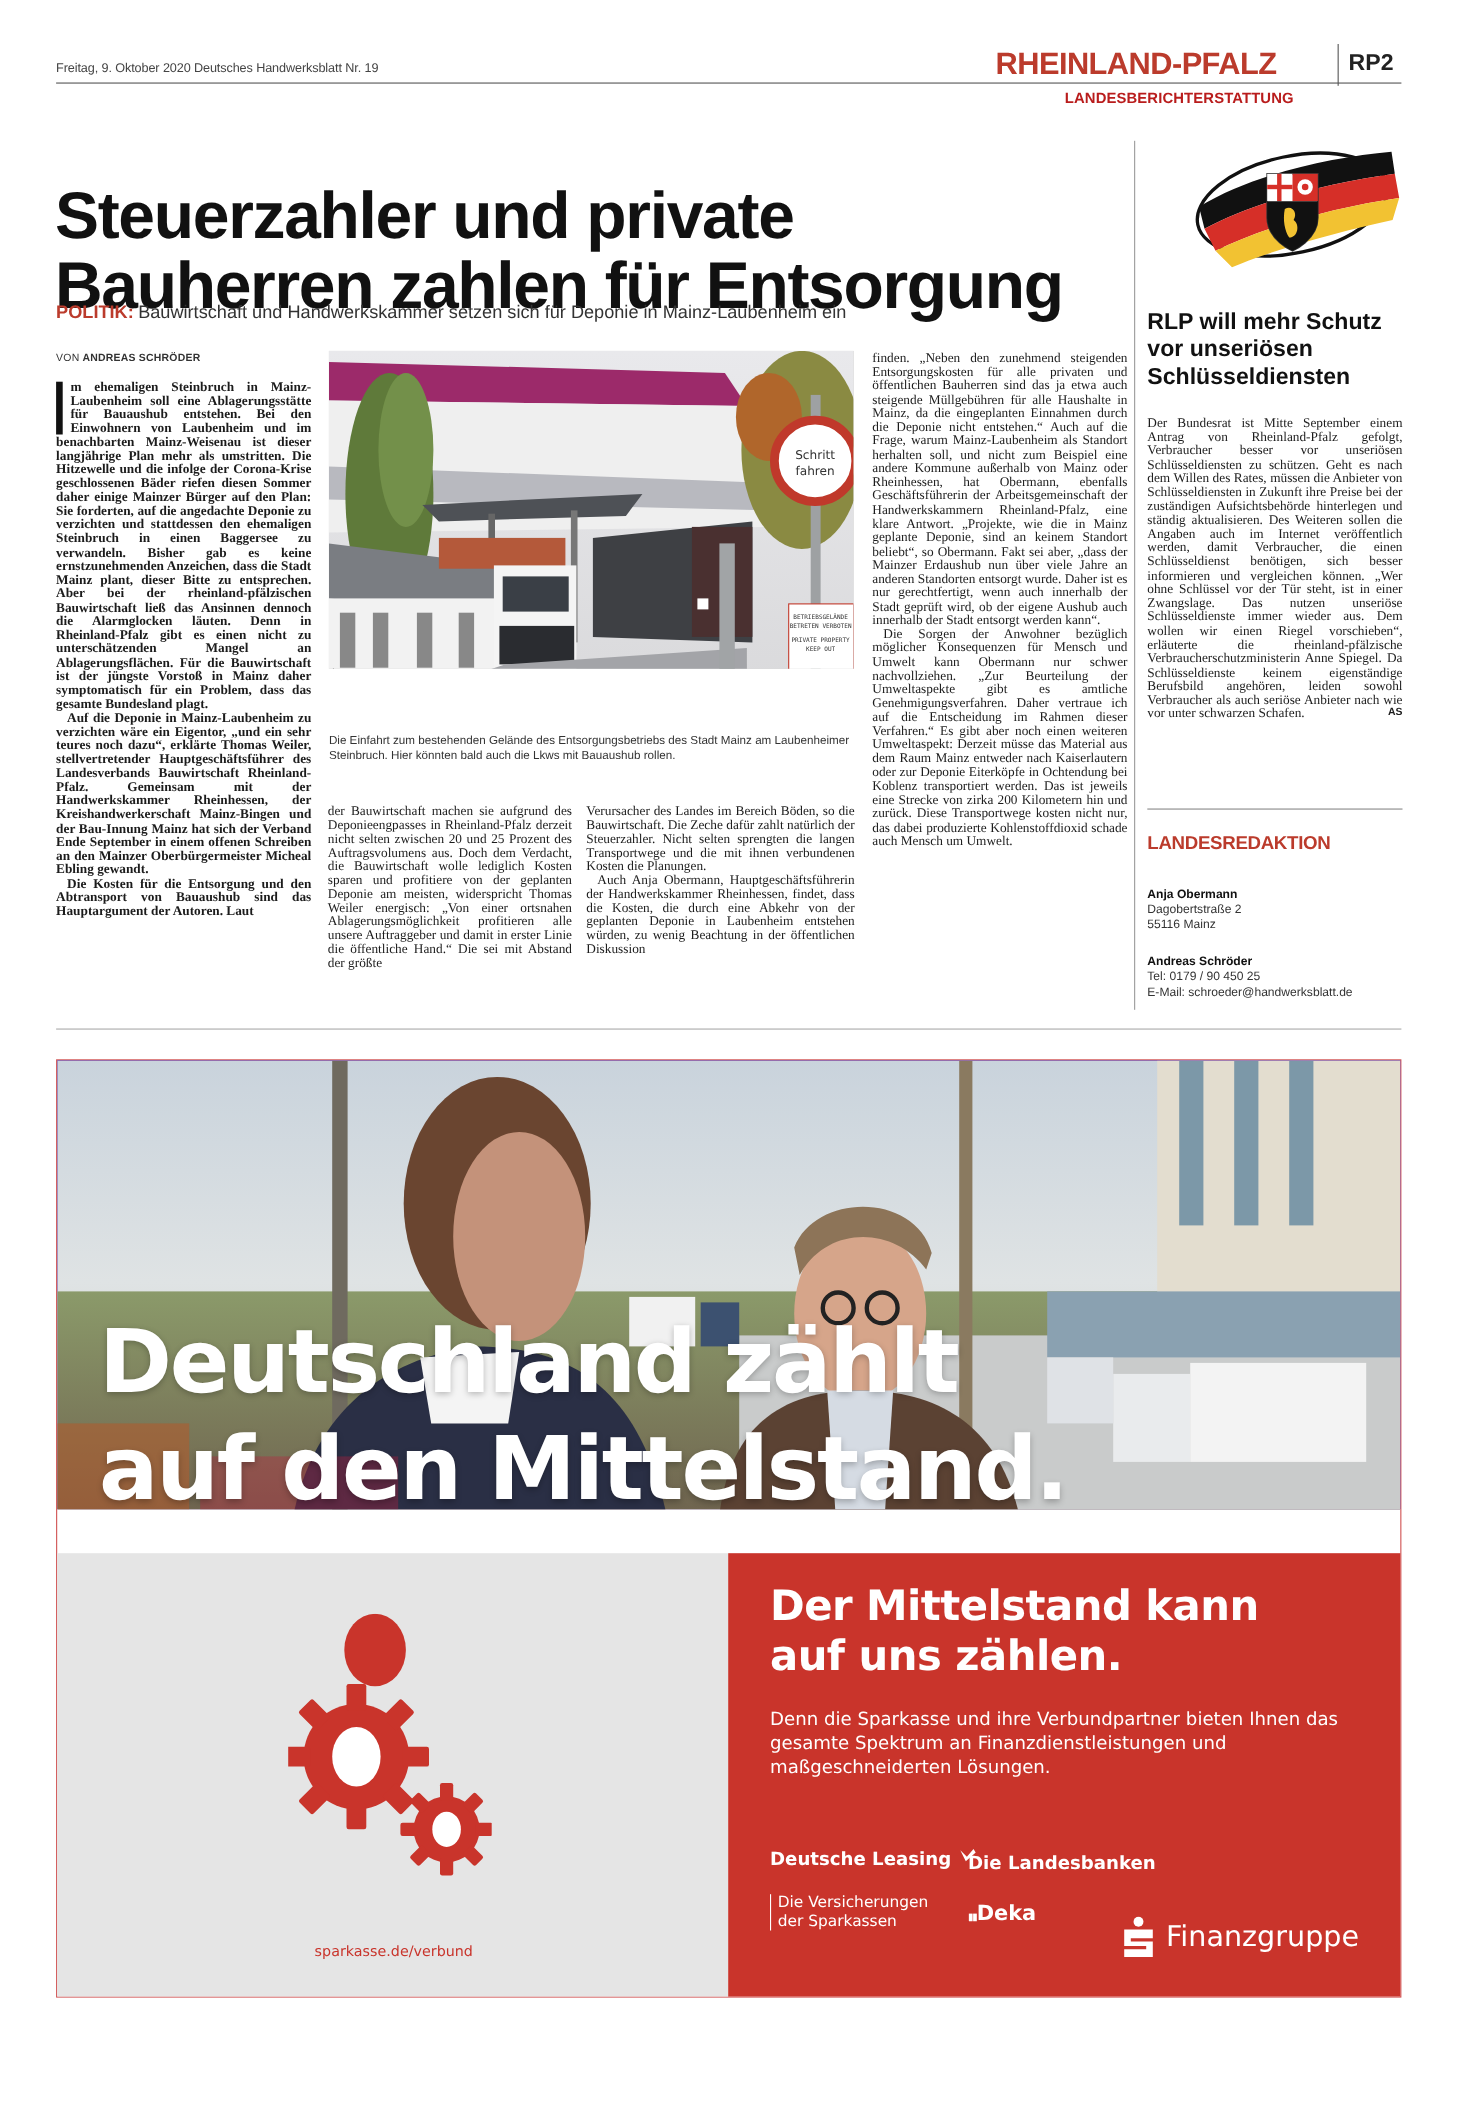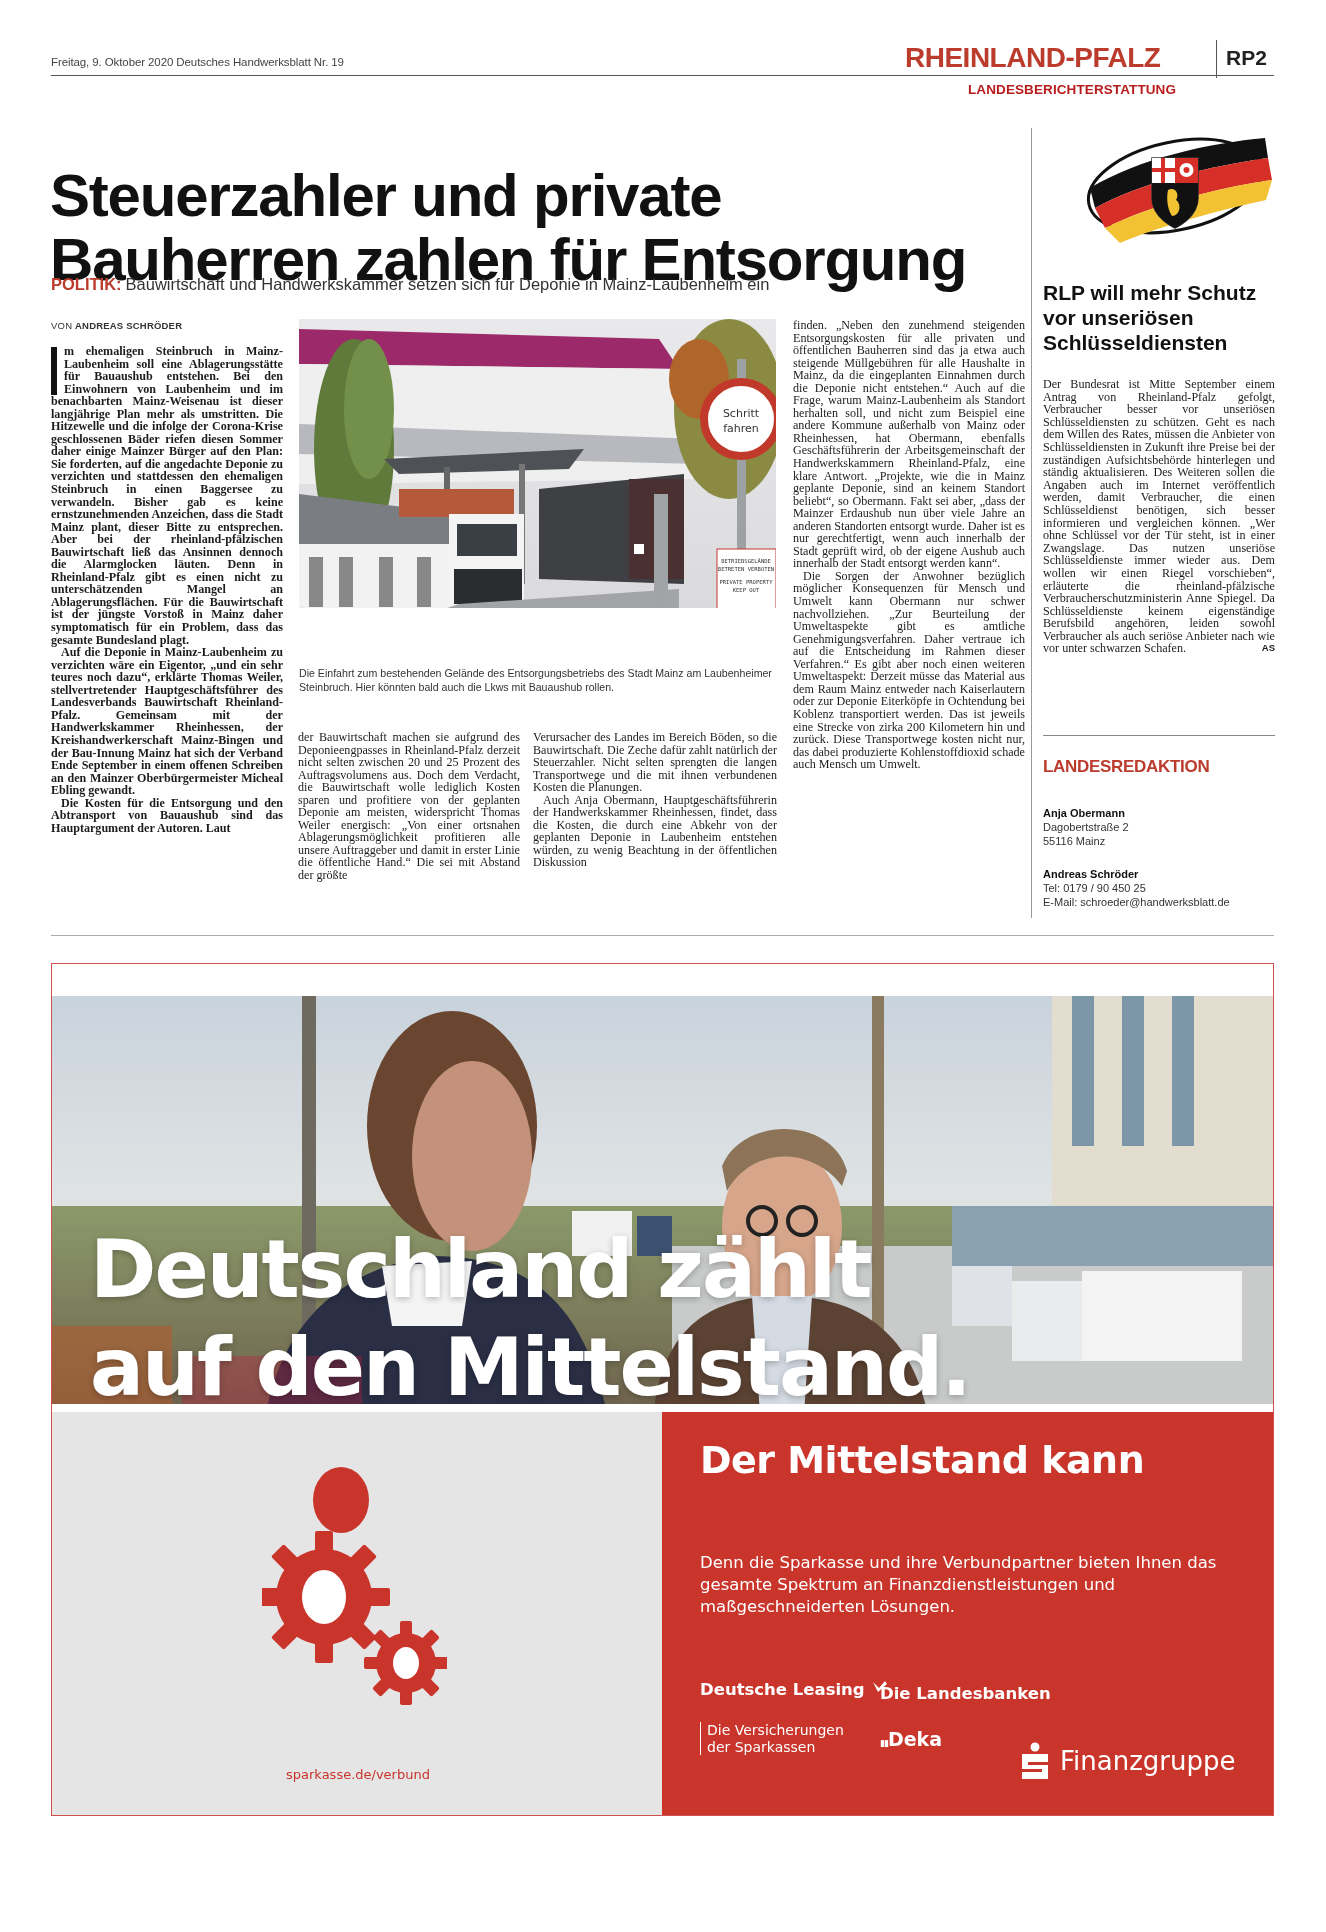--- a/index.html
+++ b/index.html
@@ -45,21 +45,21 @@
     .side-body .sig { font-family: "Liberation Sans", sans-serif; font-weight: bold; font-size: 9.5px; float: right; }
     .side-rule { position: absolute; left: 1043px; top: 735px; width: 232px; height: 1px; background: #888; }
     .lr-title { position: absolute; left: 1043px; top: 757px; font-size: 17px; font-weight: bold; color: #bb3b2c; letter-spacing: -0.3px; }
     .lr-block { position: absolute; left: 1043px; font-size: 11px; line-height: 14.2px; color: #333; }
     .lr-block b { color: #111; }
 
     .mid-rule { position: absolute; left: 51px; top: 935px; width: 1223px; height: 1px; background: #aaa; }
 
     
     .ad { position: absolute; left: 51px; top: 963px; width: 1223px; height: 853px; border: 1px solid #d05050; }
-    .ad-photo { position: absolute; left: 0; top: 0; width: 1221px; height: 408px; overflow: hidden; background: #4c1d95; margin-top: 32px; }
+    .ad-photo { position: absolute; left: 0; top: 0; width: 1221px; height: 408px; overflow: hidden; background: #4c1d95; }
     .ad-slogan { position: absolute; left: 38px; top: 225px; font-family: "DejaVu Sans", sans-serif; font-weight: bold; font-size: 80px; line-height: 98px; color: #fff; letter-spacing: -2px; text-shadow: 0 2px 6px rgba(0,0,0,0.25); }
     .ad-left { position: absolute; left: 0; top: 448px; width: 610px; height: 403px; background: #e5e5e5; }
     .ad-right { position: absolute; left: 610px; top: 448px; width: 611px; height: 403px; background: #c9342b; color: #fff; }
     .ad-claim { position: absolute; left: 38px; top: 26px; font-family: "DejaVu Sans", sans-serif; font-weight: bold; font-size: 38px; line-height: 45px; letter-spacing: -0.5px; }
     .ad-desc { position: absolute; left: 38px; top: 140px; width: 520px; font-family: "DejaVu Sans", sans-serif; font-size: 16.5px; line-height: 22px; }
     .partner { position: absolute; font-family: "DejaVu Sans", sans-serif; font-weight: bold; font-size: 16.5px; }
     .partner.small { font-weight: normal; font-size: 14px; line-height: 16.5px; border-left: 1.5px solid #fff; padding-left: 6px; }
     .ad-url { position: absolute; left: 234px; top: 355px; font-family: "DejaVu Sans", sans-serif; font-size: 13px; color: #c9342b; }
     .fg { position: absolute; left: 358px; top: 330px; display: flex; align-items: center; gap: 10px; }
     .fg-label { font-family: "DejaVu Sans", sans-serif; font-size: 26px; }
@@ -288,20 +288,21 @@
         <rect x="-6" y="26" width="12" height="16" rx="2" transform="rotate(-45)"></rect>
         <ellipse rx="13" ry="16" fill="#fff"></ellipse>
       </g>
     </svg>
     <div class="ad-url">sparkasse.de/verbund</div>
   </div>
 
   <div class="ad-right">
     <div class="ad-claim">
       <span>Der Mittelstand kann</span><br>
+      <span>auf uns zählen.</span>
     </div>
     <div class="ad-desc">Denn die Sparkasse und ihre Verbundpartner bieten Ihnen das gesamte Spektrum an Finanzdienstleistungen und maßgeschneiderten Lösungen.</div>
 
     <div class="partner" style="left:38px;top:268px">
       <span>Deutsche Leasing</span>
       <svg width="16" height="16" viewBox="0 0 16 16" style="vertical-align:top;margin-left:2px">
           <path d="M1,2 L6,12 L15,4 L13,1 L7,8 Z" fill="#fff"></path>
         </svg>
     </div>
     <div class="partner" style="left:218px;top:272px">Die Landesbanken</div>

